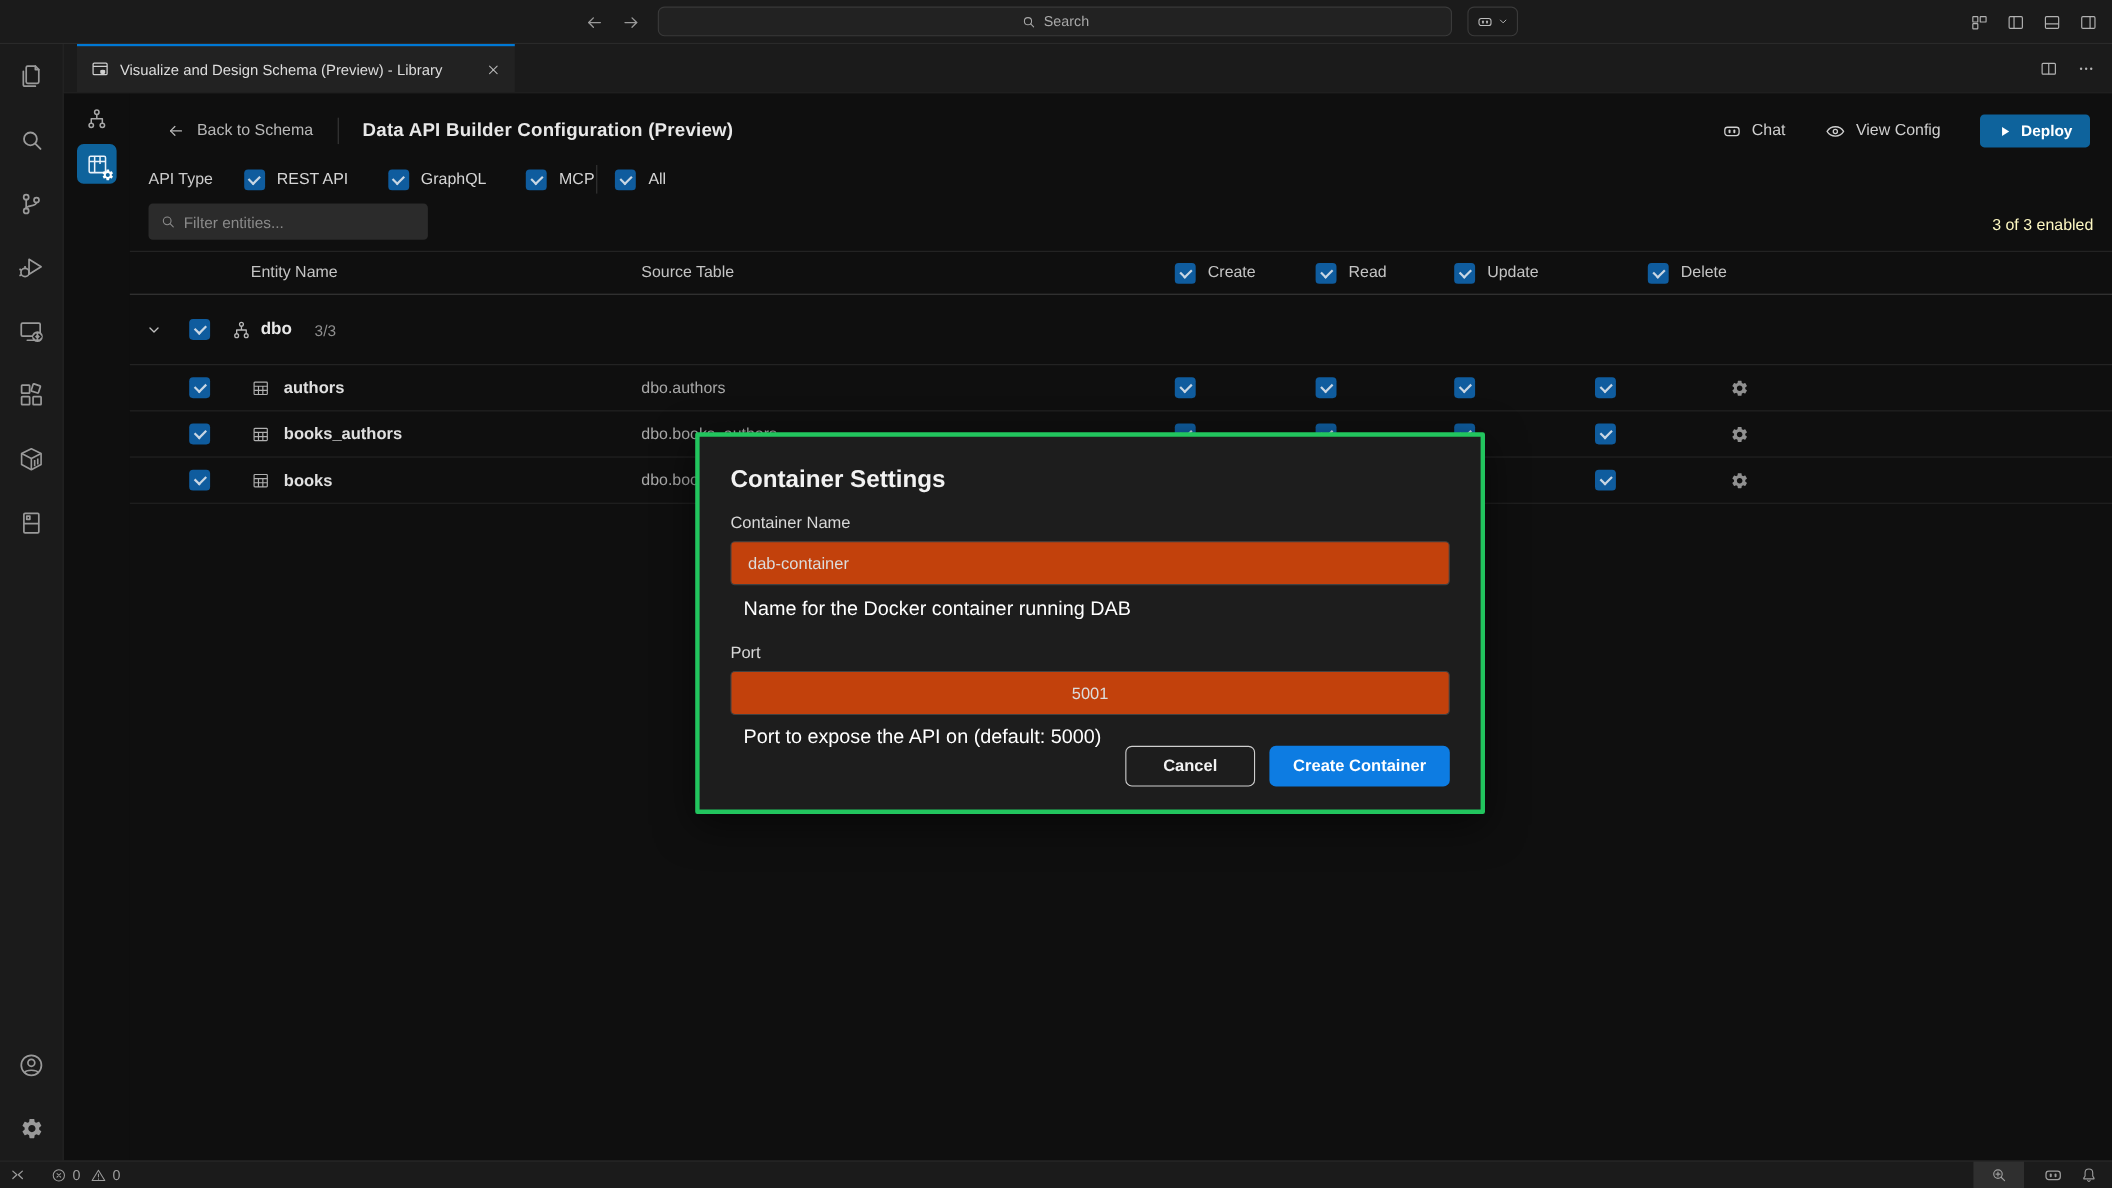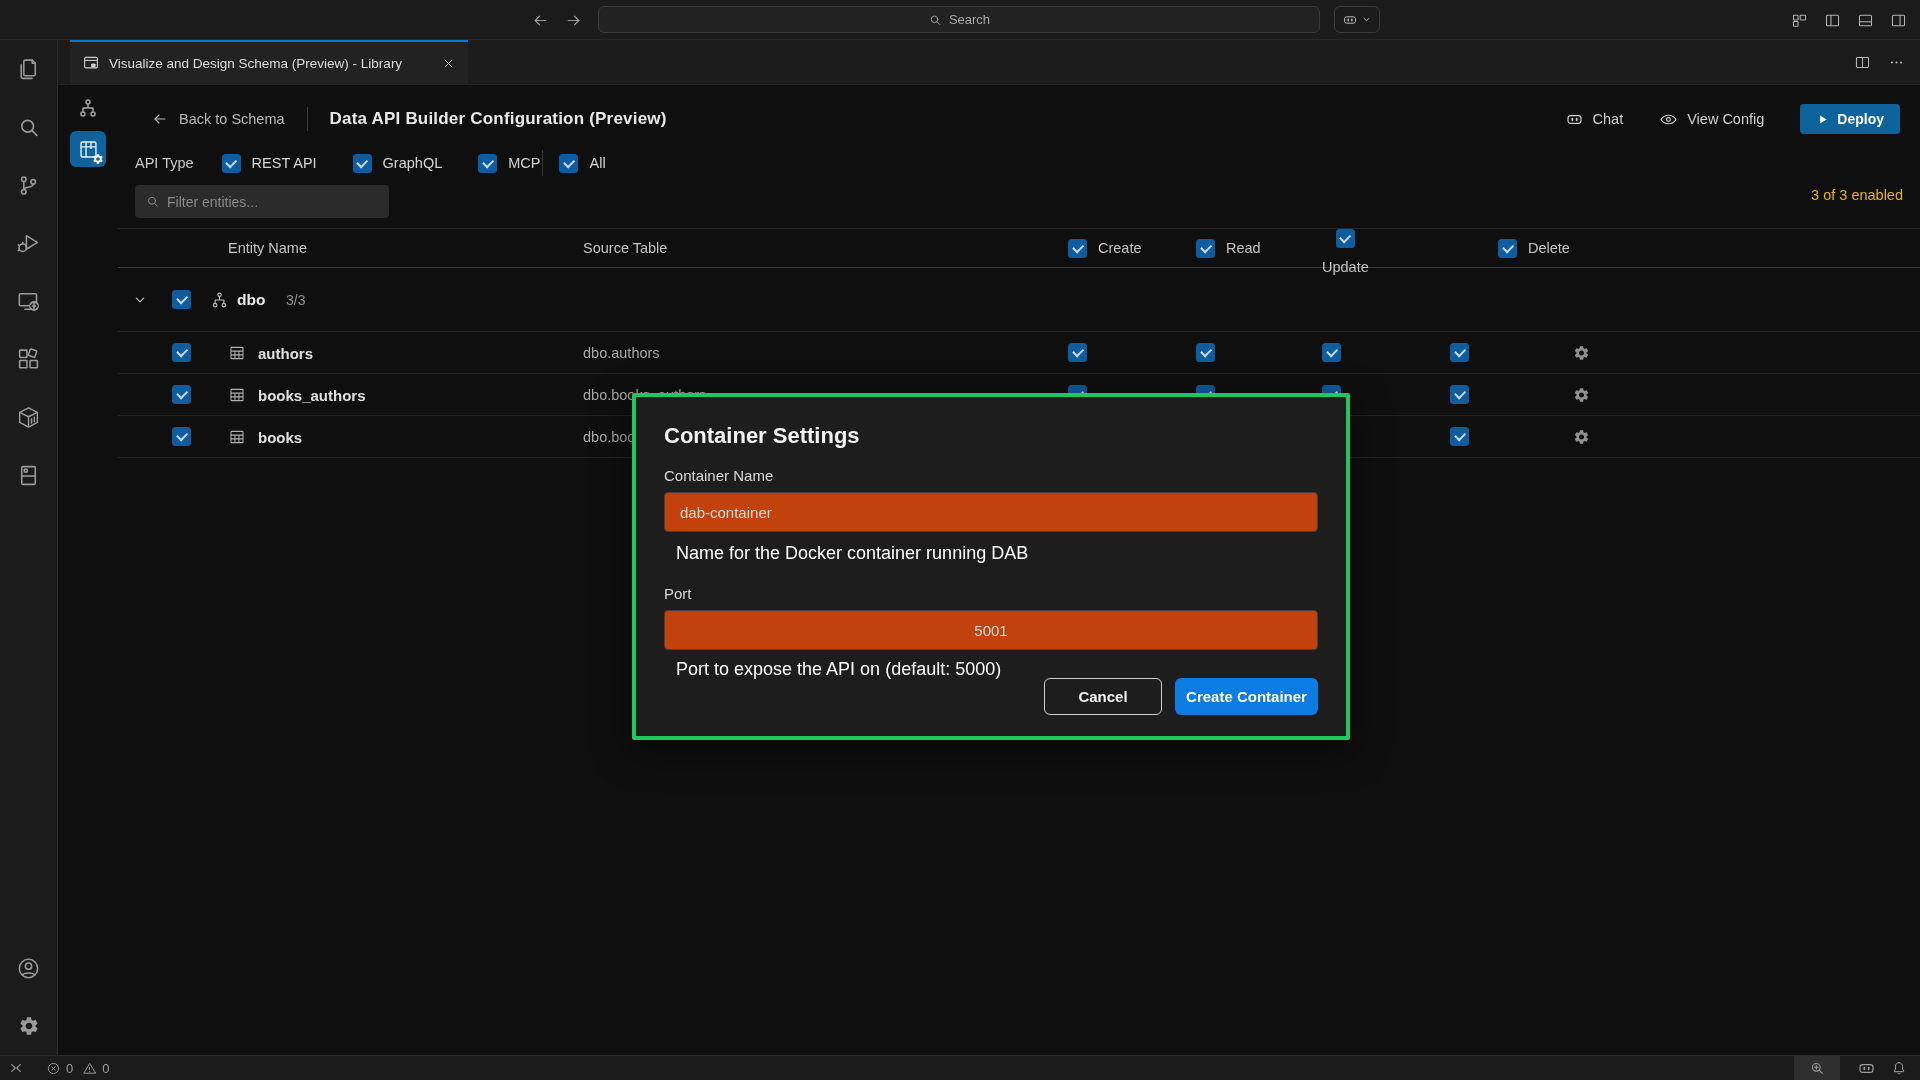--- a/index.html
+++ b/index.html
@@ -46,28 +46,28 @@
   .cb-pair{display:flex;align-items:center;gap:11px;margin-right:36px;cursor:pointer;}
   .api-sep{width:1px;height:26px;background:#363636;margin:0 16px 0 2px;}
 
   .cb{width:19px;height:19px;background:#0f5c9e;border-radius:3.5px;position:relative;flex:none;cursor:pointer;}
   .cb::after{content:'';position:absolute;left:4.5px;top:5px;width:8px;height:4.5px;border-left:2px solid #c9d7e4;border-bottom:2px solid #c9d7e4;transform:rotate(-45deg);}
 
   .filter-wrap{position:absolute;top:100px;left:17px;width:254px;height:33px;}
   .filter-wrap .ic{position:absolute;left:10px;top:9px;color:#8a8a8a;}
   .filter-input{width:100%;height:100%;box-sizing:border-box;background:#2b2b2b;border:none;border-radius:4px;color:#d0d0d0;padding:0 10px 0 32px;font-size:14px;font-family:inherit;outline:none;}
   .filter-input::placeholder{color:#8a8a8a;}
-  .enabled-summary{position:absolute;top:102px;right:17px;color:#eab308;font-size:14.5px;}
+  .enabled-summary{position:absolute;top:112px;right:17px;color:#fef9c3;font-size:14.5px;}
 
   .table{position:absolute;top:143px;left:0;right:0;}
   .thead{height:38px;border-top:1px solid #262626;border-bottom:1px solid #3a3a3a;position:relative;color:#c4c4c4;font-size:14.5px;}
   .thead .col-entity{position:absolute;left:110px;top:0;line-height:38px;}
   .thead .col-source{position:absolute;left:465px;top:0;line-height:38px;}
   .perm{position:absolute;top:0;height:100%;display:flex;align-items:center;gap:11px;}
-  .p1{left:950px;} .p2{left:1078px;} .p3{left:1204px;flex-direction:column;} .p4{left:1380px;}
+  .p1{left:950px;} .p2{left:1078px;} .p3{left:1204px;} .p4{left:1380px;}
   .group-row{height:63px;border-bottom:1px solid #262626;position:relative;cursor:pointer;}
   .group-row .chev{position:absolute;left:14px;top:50%;transform:translateY(-50%);color:#c0c0c0;}
   .group-row .cb{position:absolute;left:54px;top:50%;margin-top:-10px;}
   .group-row .gicon{position:absolute;left:92px;top:50%;transform:translateY(-50%);color:#b8b8b8;}
   .group-row .gname{position:absolute;left:119px;top:50%;transform:translateY(-50%);font-weight:bold;font-size:15.5px;color:#e8e8e8;}
   .group-row .gcount{position:absolute;left:168px;top:50%;transform:translateY(-50%);font-size:14px;color:#8f8f8f;}
   .erow{height:41px;border-bottom:1px solid #242424;position:relative;cursor:pointer;}
   .erow .cb{position:absolute;left:54px;top:50%;margin-top:-10px;}
   .erow .ticon{position:absolute;left:110px;top:50%;transform:translateY(-50%);color:#b0b0b0;}
   .erow .ename{position:absolute;left:140px;top:50%;transform:translateY(-50%);font-weight:bold;font-size:15px;color:#e0e0e0;}
@@ -82,21 +82,21 @@
   .modal{position:absolute;left:632px;top:393px;width:718px;height:347px;box-sizing:border-box;background:#1d1d1d;border:4px solid #22c55e;border-radius:2px;z-index:10;box-shadow:0 10px 36px rgba(0,0,0,.55);}
   .m-title{position:absolute;left:28px;top:26px;font-size:22px;font-weight:bold;color:#f2f2f2;}
   .m-label{position:absolute;left:28px;font-size:15px;color:#d8d8d8;}
   .m-l1{top:70px;} .m-l2{top:188px;}
   .m-input{position:absolute;left:28px;right:28px;height:40px;box-sizing:border-box;background:#c2410c;border:1px solid #414141;border-radius:4px;color:#dcdcdc;font-size:15px;padding:0 15px;font-family:inherit;outline:none;}
   .m-i1{top:95px;} .m-i2{top:213px;text-align:center;}
   .m-help{position:absolute;left:40px;font-size:18px;color:#ffffff;}
   .m-h1{top:146px;} .m-h2{top:262px;}
   .m-buttons{position:absolute;right:28px;top:281px;display:flex;gap:13px;}
   .btn-cancel{width:118px;height:37px;background:transparent;border:1px solid #cfcfcf;border-radius:6px;color:#f2f2f2;font-weight:bold;font-size:15px;font-family:inherit;cursor:pointer;}
-  .btn-create{width:143px;height:37px;background:#0d7ce2;border:none;border-radius:6px;color:#ffffff;font-weight:bold;font-size:15px;font-family:inherit;cursor:pointer;}
+  .btn-create{width:164px;height:37px;background:#0d7ce2;border:none;border-radius:6px;color:#ffffff;font-weight:bold;font-size:15px;font-family:inherit;cursor:pointer;}
 
   
   .statusbar{position:absolute;left:0;bottom:0;width:1920px;height:25px;background:#1b1b1b;border-top:1px solid #2a2a2a;box-sizing:border-box;display:flex;align-items:center;color:#9d9d9d;font-size:13px;}
   .sb-left{display:flex;align-items:center;gap:8px;margin-left:8px;}
   .sb-item{display:flex;align-items:center;gap:5px;cursor:pointer;}
   .sb-right{margin-left:auto;display:flex;align-items:center;height:100%;}
   .sb-zoom{width:46px;height:100%;background:#2f2f2f;display:flex;align-items:center;justify-content:center;cursor:pointer;}
   .sb-copilot{margin:0 15px 0 17px;cursor:pointer;}
   .sb-bell{margin-right:13px;cursor:pointer;}
 </style>

